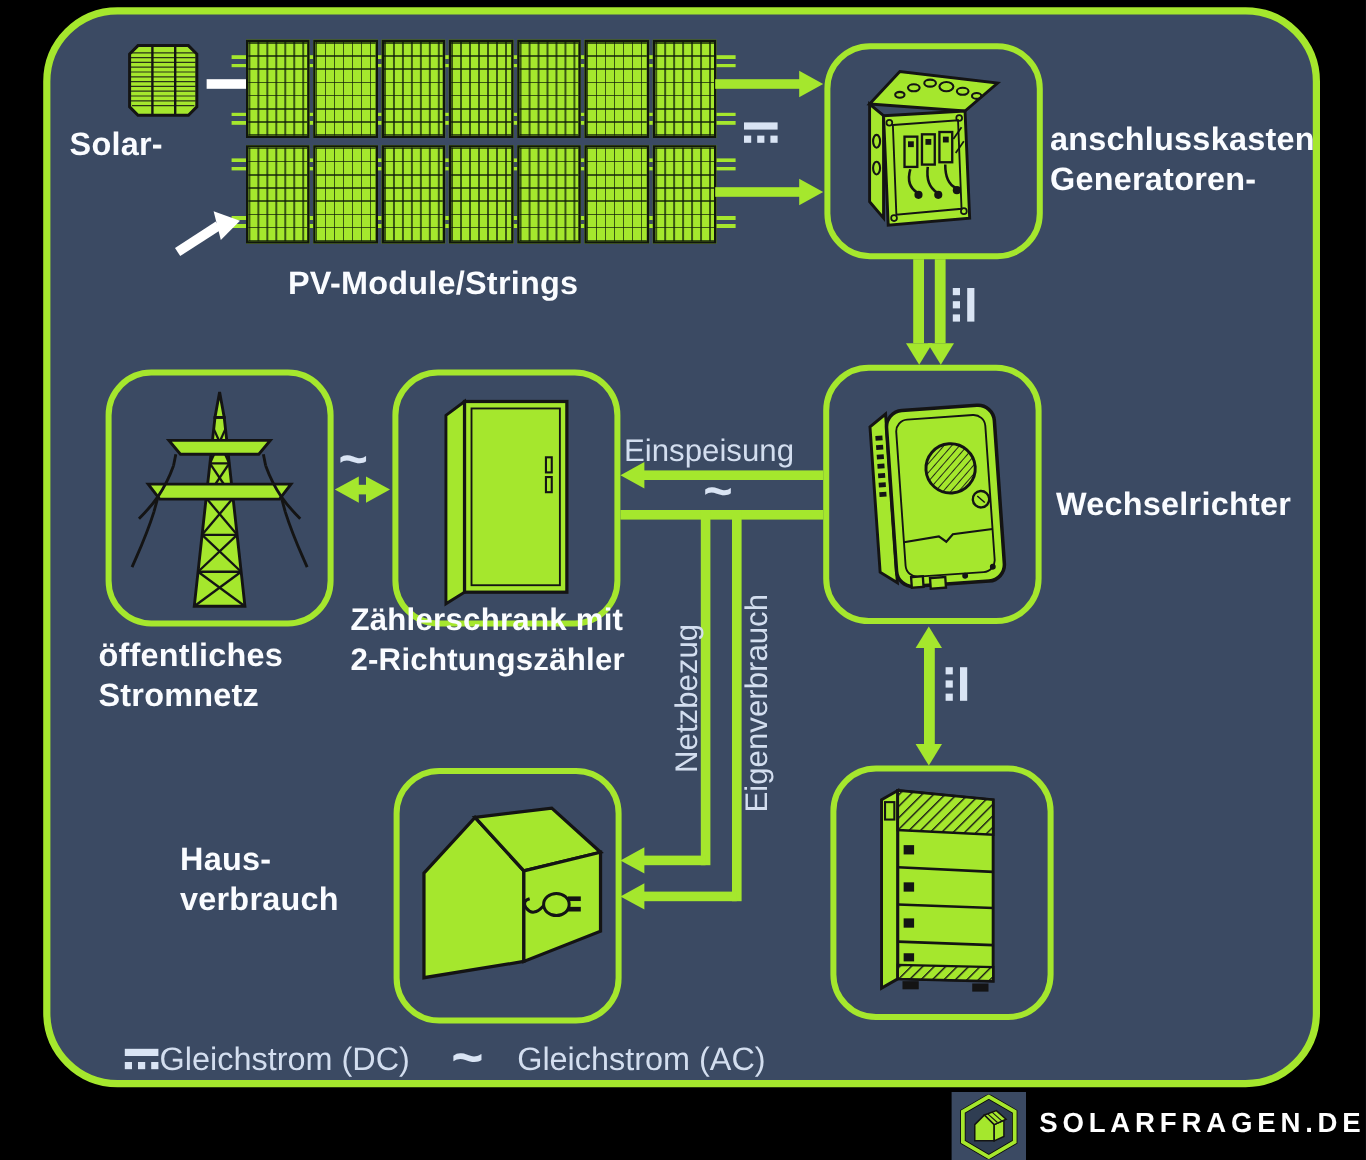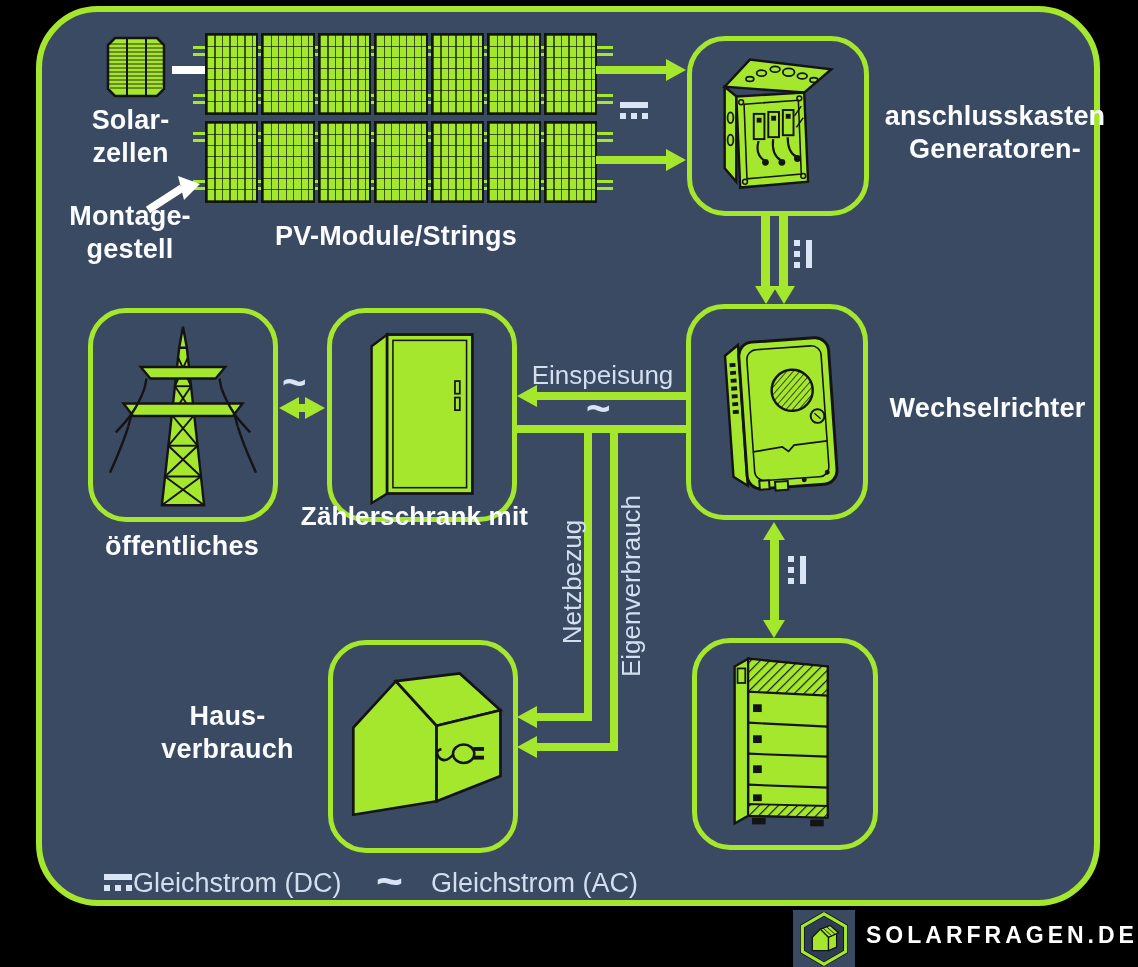--- a/index.html
+++ b/index.html
@@ -3,23 +3,23 @@
 <meta charset="utf-8">
 <style>
   html,body{margin:0;padding:0;background:#000;}
   .stage{position:relative;width:1138px;height:967px;background:#000;overflow:hidden;
          font-family:"Liberation Sans",sans-serif;}
   .frame{position:absolute;left:36px;top:6px;width:1052px;height:888px;
          background:#3b4a63;border:6px solid #a5e72d;border-radius:62px;}
   .node{position:absolute;border:5px solid #a5e72d;border-radius:38px;
         display:flex;align-items:center;justify-content:center;}
   .lbl{position:absolute;color:#fafcff;font-weight:700;font-size:27px;line-height:33px;
-       text-align:center;letter-spacing:.2px;}
+       letter-spacing:.2px;}
   .lbl.sm{font-size:26px;}
-  .flow{position:absolute;color:#d3deef;font-weight:400;font-size:26px;text-align:center;}
+  .flow{position:absolute;color:#d3deef;font-weight:400;font-size:26px;text-align:left;}
   .vflow{position:absolute;color:#d3deef;font-weight:400;font-size:26px;white-space:nowrap;
          transform:translate(-50%,-50%) rotate(-90deg);}
   .wire{position:absolute;background:#a5e72d;}
   .ah{position:absolute;width:0;height:0;}
   .ah-l{border-top:11px solid transparent;border-bottom:11px solid transparent;border-right:20px solid #a5e72d;}
   .ah-r{border-top:11px solid transparent;border-bottom:11px solid transparent;border-left:20px solid #a5e72d;}
   .ah-u{border-left:11px solid transparent;border-right:11px solid transparent;border-bottom:18px solid #a5e72d;}
   .ah-d{border-left:11px solid transparent;border-right:11px solid transparent;border-top:18px solid #a5e72d;}
   .rail{position:absolute;left:193px;width:420px;height:10px;
         background:linear-gradient(#a5e72d 0,#a5e72d 3px,transparent 3px,transparent 7px,#a5e72d 7px,#a5e72d 10px);}
@@ -325,37 +325,34 @@
         <path d="M117,102 q-9,10 -15,2 q-4,-6 3,-8" fill="none" stroke="#141414" stroke-width="2.6"></path>
         <ellipse cx="128" cy="101" rx="11" ry="9.5" fill="#a5e72d" stroke="#141414" stroke-width="2.6"></ellipse>
         <rect x="138" y="94" width="11" height="4" fill="#141414"></rect>
         <rect x="138" y="103" width="11" height="4" fill="#141414"></rect>
       </g>
     </svg>
   </div>
 
   <div class="lbl" style="left:58px;top:104px;width:145px">
     <div>Solar-</div>
-    <div>zellen</div>
-  </div>
-  <div class="lbl" style="left:50px;top:200px;width:160px">
-    <div>Montage-</div>
-    <div>gestell</div>
   </div>
   <div class="lbl" style="left:240px;top:220px;width:312px">PV-Module/Strings</div>
   <div class="lbl" style="left:875px;top:100px;width:240px">
     <div>anschlusskasten</div>
     <div>Generatoren-</div>
   </div>
-  <div class="lbl" style="left:880px;top:392px;width:215px">Wechselrichter</div>
+  <div class="lbl" style="left:880px;top:404px;width:215px">Wechselrichter</div>
   <div class="lbl" style="left:82px;top:530px;width:200px">
     <div>öffentliches</div>
+    <div>Stromnetz</div>
   </div>
   <div class="lbl sm" style="left:292px;top:500px;width:245px">
     <div>Zählerschrank mit</div>
+    <div>2-Richtungszähler</div>
   </div>
   <div class="lbl" style="left:150px;top:700px;width:155px">
     <div>Haus-</div>
     <div>verbrauch</div>
   </div>
 
   <div class="dc-h" style="left:104px;top:874px">
     <div class="bar" style="width:28px"></div>
     <div class="dots">
         <div class="dot"></div>

